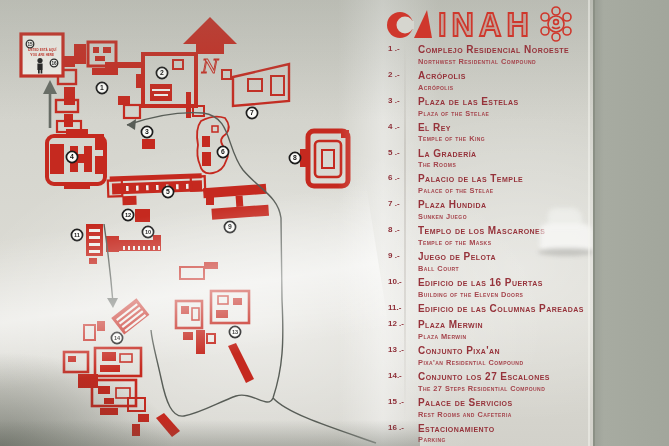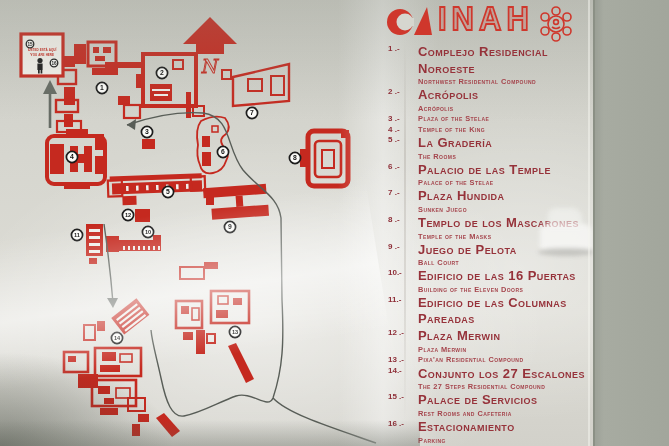--- a/index.html
+++ b/index.html
@@ -9,38 +9,38 @@
     background:
       radial-gradient(ellipse 420px 260px at 38% 72%, rgba(255,255,255,.50), rgba(255,255,255,0) 70%),
       radial-gradient(ellipse 300px 220px at 78% 60%, rgba(255,255,255,.38), rgba(255,255,255,0) 70%),
       linear-gradient(180deg, #ccccc5 0%, #d6d6cf 35%, #dddcd5 70%, #d2d1ca 100%);
   }
   .photo *{box-sizing:border-box;}
   svg{display:block;}
   .map-svg{position:absolute;left:0;top:0;z-index:2;}
 
   
-  .header{position:absolute;left:386px;top:4px;width:200px;height:40px;display:flex;gap:4px;z-index:4;}
+  .header{position:absolute;left:386px;top:4px;width:200px;height:40px;display:flex;align-items:center;gap:4px;z-index:4;}
   .inah-word{
     font-weight:bold;font-size:31px;line-height:1;letter-spacing:5px;
     color:rgba(207,55,44,0.22);
     -webkit-text-stroke:1.7px #cf372c;
     transform:scaleY(1.05);
   }
   
   .legend{
     position:absolute;left:388px;top:44px;width:215px;height:401px;
     display:flex;flex-direction:column;justify-content:space-between;z-index:4;
   }
   .legend-item{display:grid;grid-template-columns:27px 1fr;column-gap:3px;line-height:1.28;}
   .legend-num{
     font-weight:bold;font-size:8px;color:#8e2f38;text-align:left;letter-spacing:0;
     font-variant:small-caps;white-space:nowrap;
   }
-  .legend-es{font-weight:bold;font-size:13px;color:#96323a;font-variant:small-caps;letter-spacing:.45px;}
+  .legend-es{font-weight:bold;font-size:10px;color:#96323a;font-variant:small-caps;letter-spacing:.45px;}
   .legend-en{font-weight:bold;font-size:7.4px;color:#a5444c;font-variant:small-caps;letter-spacing:.45px;}
 
   
   .right-band{
     position:absolute;right:0;top:0;width:76px;height:446px;z-index:6;
     background:linear-gradient(90deg, rgba(150,155,145,.9), #a7aba1 12%, #a2a69c 100%);
     border-left:2px solid rgba(120,125,115,.55);
   }
   .car-reflection{position:absolute;left:536px;top:200px;width:60px;height:66px;z-index:5;filter:blur(2px);opacity:.8;}
   .car-body{position:absolute;left:4px;top:24px;width:52px;height:26px;background:rgba(252,252,250,.85);border-radius:6px 8px 3px 3px;}
@@ -378,26 +378,28 @@
       <div class="legend-item">
         <span class="legend-num">2 .-</span>
         <span>
           <div class="legend-es">Acrópolis</div>
           <div class="legend-en">Acrópolis</div>
         </span>
       </div>
       <div class="legend-item">
         <span class="legend-num">3 .-</span>
         <span>
+          <div class="legend-es">Plaza de las Estelas</div>
           <div class="legend-en">Plaza of the Stelae</div>
         </span>
       </div>
       <div class="legend-item">
         <span class="legend-num">4 .-</span>
         <span>
+          <div class="legend-es">El Rey</div>
           <div class="legend-en">Temple of the King</div>
         </span>
       </div>
       <div class="legend-item">
         <span class="legend-num">5 .-</span>
         <span>
           <div class="legend-es">La Gradería</div>
           <div class="legend-en">The Rooms</div>
         </span>
       </div>
@@ -445,20 +447,21 @@
       <div class="legend-item">
         <span class="legend-num">12 .-</span>
         <span>
           <div class="legend-es">Plaza Merwin</div>
           <div class="legend-en">Plaza Merwin</div>
         </span>
       </div>
       <div class="legend-item">
         <span class="legend-num">13 .-</span>
         <span>
+          <div class="legend-es">Conjunto Pixa'an</div>
           <div class="legend-en">Pixa'an Residential Compound</div>
         </span>
       </div>
       <div class="legend-item">
         <span class="legend-num">14.-</span>
         <span>
           <div class="legend-es">Conjunto los 27 Escalones</div>
           <div class="legend-en">The 27 Steps Residential Compound</div>
         </span>
       </div>

